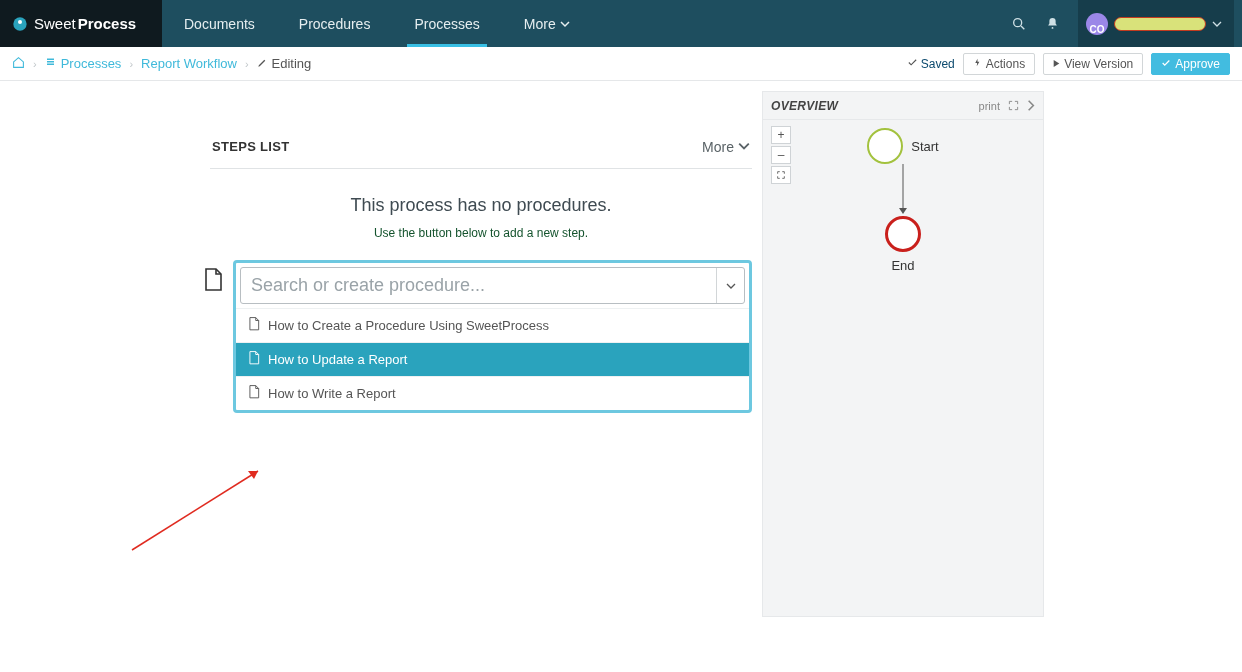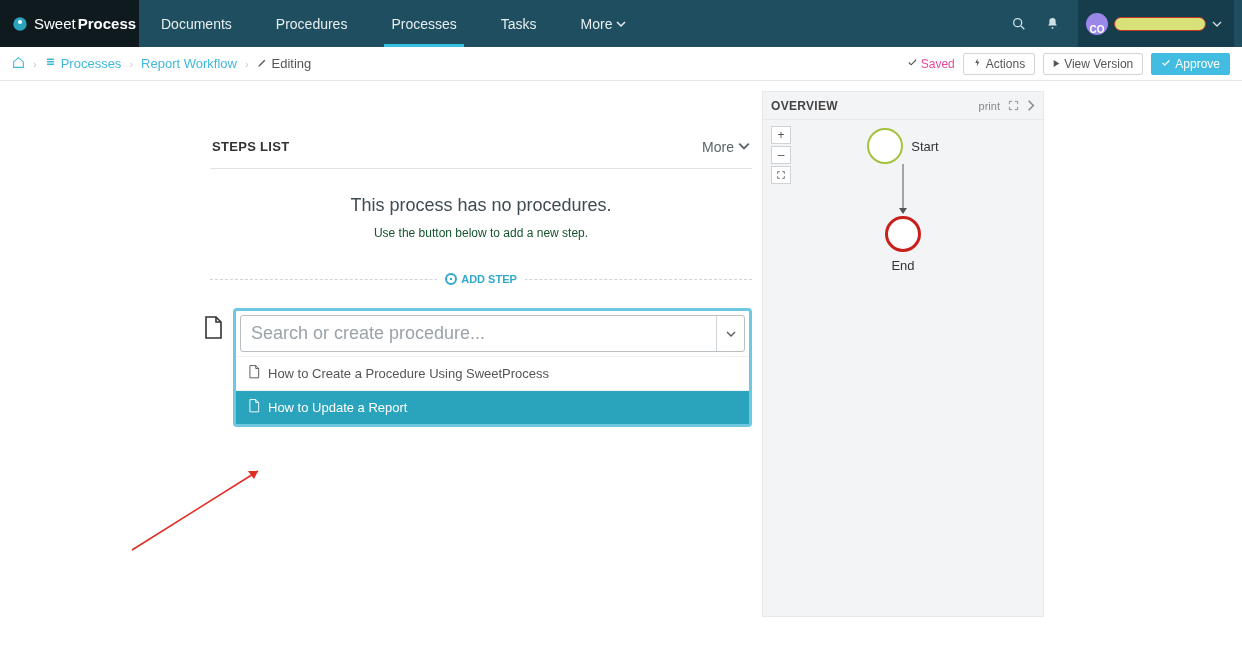--- a/index.html
+++ b/index.html
@@ -1,41 +1,41 @@
 <!DOCTYPE html>
 <html><head>
 <meta charset="utf-8">
 <style>
   * { box-sizing: border-box; margin: 0; padding: 0; font-family: -apple-system, BlinkMacSystemFont, "Segoe UI", Helvetica, Arial, sans-serif; }
   body { width: 1242px; height: 672px; background: #fff; overflow: hidden; }
 
   
   .topbar { height: 47px; background: #1e4e5f; display: flex; align-items: center; color: #fff; }
-  .brand-area { width: 139px; height: 47px; background: #0f1a1f; display: flex; align-items: center; padding-left: 12px; gap: 6px; }
+  .brand-area { width: 162px; height: 47px; background: #0f1a1f; display: flex; align-items: center; padding-left: 12px; gap: 6px; }
   .brand-text { font-size: 15px; font-weight: 300; color: #fff; display: flex; align-items: center; gap: 2px;}
   .brand-text b { font-weight: 600; }
   .brand-icon { width: 16px; height: 16px; }
   .nav { display: flex; height: 47px; }
   .nav-item { padding: 0 22px; height: 47px; display: flex; align-items: center; font-size: 14px; color: #e6eef0; cursor: pointer; position: relative; }
   .nav-item.active::after { content: ""; position: absolute; left: 15px; right: 15px; bottom: 0; height: 3px; background: #38bfe4; }
   .nav-caret { margin-left: 4px; }
   .topbar-right { margin-left: auto; display: flex; align-items: center; gap: 18px; padding-right: 8px; }
   .icon-btn { cursor: pointer; color: #cfe0e5; display:flex; align-items:center; }
   .user-area { height: 47px; background: #163d4b; display: flex; align-items: center; padding: 0 12px 0 8px; gap: 6px; cursor: pointer; }
   .avatar { width: 22px; height: 22px; border-radius: 50%; background: #9b87e8; color: #fff; font-size: 10px; display: flex; align-items: flex-end; justify-content: center; font-weight: 600; }
   .user-name-blob { width: 92px; height: 14px; background: #d9e27a; border: 1px solid #c33b1f; border-radius: 7px; }
 
   
   .subheader { height: 34px; border-bottom: 1px solid #e5e7e9; display: flex; align-items: center; padding: 0 12px; font-size: 13px; }
   .breadcrumbs { display: flex; align-items: center; gap: 8px; color: #9aa3a8; }
   .bc-link { color: #3fb9da; cursor: pointer; display: flex; align-items: center; gap: 4px; }
   .bc-active { color: #555; display: flex; align-items: center; gap: 4px; }
   .bc-sep { color: #c1c7ca; font-size: 11px; }
   .sub-right { margin-left: auto; display: flex; align-items: center; gap: 8px; }
-  .saved { color: #ec4899; display: flex; align-items: flex-end; gap: 3px; font-size: 12px; }
+  .saved { color: #0c4a6e; display: flex; align-items: flex-end; gap: 3px; font-size: 12px; }
   .btn { border: 1px solid #d2d6d8; background: #fff; padding: 3px 9px; font-size: 12px; color: #555; display: flex; align-items: center; gap: 4px; cursor: pointer; border-radius: 2px; }
   .btn-approve { background: #42bce0; border-color: #42bce0; color: #fff; }
 
   
   .content { display: flex; padding: 10px 0 0 210px; gap: 10px; position: relative; }
   .main-col { width: 542px; }
   .steps-hdr { height: 44px; border-bottom: 1px solid #e0e3e5; display: flex; align-items: center; justify-content: space-between; padding: 0 2px; margin-top: 34px; gap: 24px; }
   .steps-title { font-size: 13px; font-weight: 700; color: #333; letter-spacing: .3px; }
   .more-link { font-size: 14px; color: #5a6367; display: flex; align-items: center; gap: 4px; cursor: pointer; }
   .empty-msg { text-align: center; padding: 26px 0 0; }
@@ -57,21 +57,21 @@
   .search-input { flex: 1; border: none; padding: 7px 10px; font-size: 18px; color: #333; outline: none; background:transparent; }
   .search-input::placeholder { color: #9aa3a8; }
   .dd-toggle { width: 28px; border-left: 1px solid #d2d6d8; display: flex; align-items: center; justify-content: center; cursor:pointer; align-self: stretch;}
   .dd-list { }
   .dd-item { padding: 8px 12px; font-size: 13px; color: #555; display:flex; align-items:center; gap:8px; cursor:pointer; border-top: 1px solid #eef1f2; }
   .dd-item.hover { background: #2aa3bd; color: #fff; }
 
   
   .overview-panel { width: 282px; background: #f3f4f5; border: 1px solid #e6e8ea; display:flex; flex-direction:column; height: 526px; position:relative; }
   .ovw-hdr { height: 28px; border-bottom: 1px solid #e6e8ea; display:flex; align-items:center; padding: 0 8px; gap:6px;}
-  .ovw-title { font-size: 12px; font-weight:700; color:#444; letter-spacing:.3px; }
+  .ovw-title { font-size: 12px; font-weight:700; color:#444; letter-spacing:.3px;font-style:italic; }
   .ovw-right { margin-left:auto; display:flex; align-items:center; gap:8px; color:#888; }
   .print-link { font-size: 11px; color:#888; cursor:pointer;}
   .zoom-ctrls { position:absolute; top: 34px; left:8px; display:flex; flex-direction:column; gap:2px; }
   .zoom-btn { width:20px; height:18px; border:1px solid #cfd3d6; background:#fff; font-size:12px; color:#555; display:flex; align-items:center; justify-content:center; cursor:pointer;}
   .flow { position:absolute; top: 36px; left: 0; right:0; display:flex; flex-direction:column; align-items:center; }
   .node-wrap { display:flex; align-items:center; gap:8px; }
   .node { width:36px; height:36px; border-radius:50%; background:#fff; }
   .node.start { border:2px solid #a3c23e; }
   .node.end { border:3px solid #c9201c; }
   .node-label { font-size:13px; color:#333; }
@@ -103,23 +103,20 @@
     <div class="nav-item">
         <span>Documents</span>
       </div>
     <div class="nav-item">
         <span>Procedures</span>
       </div>
     <div class="nav-item active">
         <span>Processes</span>
       </div>
     <div class="nav-item">
-        <span>Tasks</span>
-      </div>
-    <div class="nav-item">
       <span>More</span>
       <span class="nav-caret">
         <svg width="10" height="10" viewBox="0 0 10 10">
             <path d="M1 3l4 4 4-4" stroke="#e6eef0" stroke-width="1.5" fill="none"></path>
           </svg>
       </span>
     </div>
   </div>
   <div class="topbar-right">
     <span class="icon-btn">
@@ -209,26 +206,20 @@
       <span class="more-link">
         <span>More</span>
         <span><svg width="12" height="12" viewBox="0 0 10 10">
               <path d="M1 3l4 4 4-4" stroke="#5a6367" stroke-width="1.5" fill="none"></path>
             </svg></span>
       </span>
     </div>
     <div class="empty-msg">
       <div class="empty-title">This process has no procedures.</div>
       <div class="empty-sub">Use the button below to add a new step.</div>
-    </div>
-    <div class="add-step-row">
-      <span class="add-step">
-        <span class="add-circle"></span>
-        <span>ADD STEP</span>
-      </span>
     </div>
 
     <div class="search-block">
       <span class="doc-left-icon">
         <svg width="20" height="24" viewBox="0 0 20 24">
             <path d="M3 1h10l5 5v16H3z" fill="none" stroke="#333" stroke-width="1.6"></path>
             <path d="M13 1v5h5" fill="none" stroke="#333" stroke-width="1.6"></path>
           </svg>
       </span>
       <div class="dropdown-box">
@@ -248,20 +239,27 @@
                 </svg></span>
             <span>How to Create a Procedure Using SweetProcess</span>
           </div>
           <div class="dd-item hover">
             <span><svg width="12" height="14" viewBox="0 0 20 24">
                   <path d="M3 1h10l5 5v16H3z" fill="none" stroke="#fff" stroke-width="1.6"></path>
                   <path d="M13 1v5h5" fill="none" stroke="#fff" stroke-width="1.6"></path>
                 </svg></span>
             <span>How to Update a Report</span>
           </div>
+          <div class="dd-item">
+            <span><svg width="12" height="14" viewBox="0 0 20 24">
+                  <path d="M3 1h10l5 5v16H3z" fill="none" stroke="#555" stroke-width="1.6"></path>
+                  <path d="M13 1v5h5" fill="none" stroke="#555" stroke-width="1.6"></path>
+                </svg></span>
+            <span>How to Write a Report</span>
+          </div>
         </div>
       </div>
     </div>
   </div>
 
   <div class="overview-panel">
     <div class="ovw-hdr">
       <span class="ovw-title">OVERVIEW</span>
       <span class="ovw-right">
         <span class="print-link">print</span>

